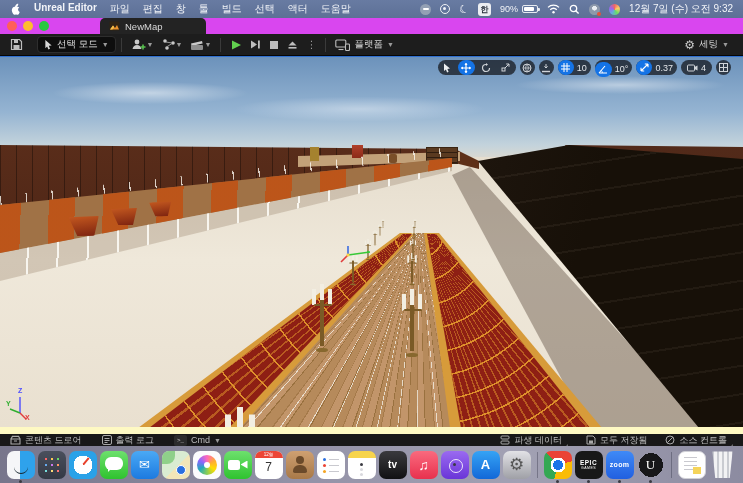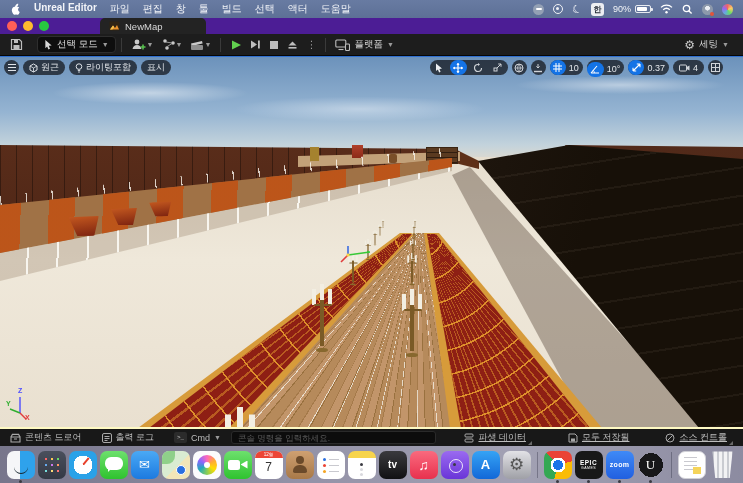--- a/index.html
+++ b/index.html
@@ -25,21 +25,21 @@
   .batt-body { width:16px; height:8px; border:1px solid rgba(255,255,255,.85); border-radius:2px; position:relative; }
   .batt-body::before { content:""; position:absolute; left:1px; top:1px; bottom:1px; width:10px; background:#fff; border-radius:1px;}
   .batt-body::after { content:""; position:absolute; right:-2.6px; top:2px; width:1.6px; height:3px; background:rgba(255,255,255,.85); border-radius:0 1px 1px 0;}
   .st-avatar { width:11px; height:11px; border-radius:50%; background:radial-gradient(circle at 50% 38%, #e9edf2 0 2.2px, #8d99ab 2.6px); position:relative;}
   .st-avatar::after{content:""; position:absolute; right:-1px; bottom:-1px; width:4px; height:4px; border-radius:50%; background:#e2543a;}
   .st-siri { width:11px; height:11px; border-radius:50%; background:conic-gradient(#e66,#fc6,#6d6,#6ad,#96e,#e66);}
   .clock { font-size:10px; }
 
   
   #window { position:relative; height:428px; background:#151515; }
-  #tabbar { position:relative; height:16px; background:#4c1d95; display:flex; align-items:flex-end; }
+  #tabbar { position:relative; height:16px; background:#d946ef; display:flex; align-items:flex-end; }
   .tl { position:absolute; top:3px; width:10px; height:10px; border-radius:50%; }
   .tl.r{ left:7px; background:#ff5f57;} .tl.y{ left:23px; background:#febc2e;} .tl.g{ left:39px; background:#28c840;}
   #tab-active { position:absolute; left:100px; top:0; width:106px; height:16px; background:#232323;
     border-radius:5px 5px 0 0; display:flex; align-items:center; gap:5px; padding:0 9px; color:#d8d8d8; font-size:9.5px;}
   #toolbar { position:relative; height:22px; background:#1d1d1d; border-bottom:1px solid #060606;
     display:flex; align-items:center; color:#c9c9c9; }
   .tbtn { display:flex; align-items:center; justify-content:center; height:18px; padding:0 4px; border-radius:3px; }
   .tsep { width:1px; height:14px; background:#3a3a3a; margin:0 5px; }
   #mode-dd { background:#0e0e0e; border:1px solid #2e2e2e; border-radius:4px; height:17px;
     display:flex; align-items:center; gap:4px; padding:0 6px; margin-left:10px; font-size:9.5px; color:#e0e0e0;}
@@ -124,27 +124,27 @@
   .burger { width:8px; height:7px; border-top:1.2px solid #dfe3e8; border-bottom:1.2px solid #dfe3e8; position:relative;}
   .burger::after{content:""; position:absolute; left:0; right:0; top:2.2px; height:1.2px; background:#dfe3e8;}
 
   
   #axis-widget { position:absolute; left:6px; top:330px; width:38px; height:38px; z-index:5; }
   #axis-widget span { position:absolute; font-size:7px; font-weight:bold; }
   #axis-z-lbl { left:12px; top:0; color:#4d4dff; } #axis-y-lbl { left:0px; top:13px; color:#2fae2f; }
   #axis-x-lbl { left:19px; top:27px; color:#e23c3c; }
 
   
-  #statusbar { position:relative; height:19px; background:#181818; border-top:2px solid #fef9c3;
+  #statusbar { position:relative; height:19px; background:#181818; border-top:7px solid #fef9c3;
     display:flex; align-items:center; color:#bdbdbd; font-size:9px; padding:0 6px; gap:6px;}
   .sb-item { display:flex; align-items:center; gap:4px; padding:0 4px; height:15px; border-radius:3px;}
   #console-input { width:205px; height:13px; background:#0c0c0c; border:1px solid #2a2a2a; border-radius:3px;
     color:#cfcfcf; font-size:8.5px; padding:0 6px; font-family:"Liberation Sans",sans-serif;}
   #console-input::placeholder { color:#585858; }
-  .sb-right { margin-left:auto; display:flex; gap:28px;text-decoration:underline; }
+  .sb-right { margin-left:auto; display:flex; gap:10px; }
   .cmd-ic { width:13px; height:11px; background:#2b2b2b; border-radius:2px; color:#cfcfcf; font-size:6px;
     display:flex; align-items:center; justify-content:center; font-family:"Liberation Mono",monospace;}
   .corner { width:0; height:0; border-left:4px solid transparent; border-bottom:4px solid #6a6a6a; align-self:flex-end; margin-left:-2px;}
 
   
   #dock { position:relative; height:37px;
     background:linear-gradient(90deg,#3a3450 0,#6a6480 40%,#837e95 70%,#5e5975 100%); }
   #dock .tray { position:absolute; inset:0; background:rgba(205,210,222,.42);
     display:flex; align-items:center; justify-content:center; gap:3px; padding:0 4px; }
   .dk { position:relative; width:28px; height:28px; border-radius:7px; flex:0 0 auto; }
@@ -265,20 +265,21 @@
         </svg>
     </span>
     <span style="display:flex">
       <svg width="11" height="11" viewBox="0 0 11 11">
           <circle cx="4.5" cy="4.5" r="3.2" fill="none" stroke="#fff" stroke-width="1.3"></circle>
           <path d="M7 7l2.6 2.6" stroke="#fff" stroke-width="1.4"></path>
         </svg>
     </span>
     <span class="st-avatar"></span>
     <span class="st-siri"></span>
+    <span class="clock">12월 7일 (수) 오전 9:32</span>
   </div>
 </div>
 
 <div id="window">
 
   <div id="tabbar">
     <span class="tl r"></span>
     <span class="tl y"></span>
     <span class="tl g"></span>
     <div id="tab-active">
@@ -489,44 +490,22 @@
       <svg width="38" height="38" viewBox="0 0 38 38">
         <path d="M14 26V10" stroke="#4d4dff" stroke-width="1.4"></path>
         <path d="M14 26L4 22" stroke="#2fae2f" stroke-width="1.4"></path>
         <path d="M14 26l6 6" stroke="#e23c3c" stroke-width="1.4"></path>
       </svg>
       <span id="axis-z-lbl">Z</span>
       <span id="axis-y-lbl">Y</span>
       <span id="axis-x-lbl">X</span>
     </div>
 
-    <div class="vp-row" style="left:4px">
-      <span class="vp-circle">
-          <span class="burger"></span>
-        </span>
-      <span class="vp-pill">
-        <svg width="9" height="10" viewBox="0 0 9 10">
-            <path d="M4.5 1L8 3v4L4.5 9 1 7V3z" fill="none" stroke="#dfe3e8" stroke-width="1"></path>
-            <path d="M1 3l3.5 2L8 3M4.5 5v4" stroke="#dfe3e8" stroke-width=".8" fill="none"></path>
-          </svg>
-        <span>원근</span>
-      </span>
-      <span class="vp-pill">
-        <svg width="8" height="10" viewBox="0 0 8 10">
-            <circle cx="4" cy="3.6" r="2.8" fill="none" stroke="#dfe3e8" stroke-width="1"></circle>
-            <path d="M2.8 7.5h2.4M3.1 9h1.8" stroke="#dfe3e8" stroke-width=".9"></path>
-          </svg>
-        <span>라이팅포함</span>
-      </span>
-      <span class="vp-pill">
-        <span>표시</span>
-      </span>
-    </div>
-
-    <div class="vp-row" style="right:20px">
+
+    <div class="vp-row" style="right:12px">
       <span class="vp-pill" style="padding:0 2px">
         <span class="seg">
           <svg width="8" height="10" viewBox="0 0 8 10">
               <path d="M1 0.5l6 5-2.6.4 1.2 2.8-1.5.7-1.2-2.9L1 8z" fill="#eceff2"></path>
             </svg>
         </span>
         <span class="seg on">
           <svg width="10" height="10" viewBox="0 0 10 10">
               <path d="M5 0v10M0 5h10" stroke="#fff" stroke-width="1.2"></path>
               <path d="M5 0l-1.6 2h3.2zM5 10l-1.6-2h3.2zM0 5l2-1.6v3.2zM10 5l-2-1.6v3.2z" fill="#fff"></path>
@@ -611,21 +590,20 @@
           <rect x="0.5" y="0.5" width="9" height="9" rx="1.5" fill="none" stroke="#a9a9a9"></rect>
           <path d="M2.5 3.5h5M2.5 5.5h5M2.5 7.5h3" stroke="#a9a9a9"></path>
         </svg>
       <span>출력 로그</span>
     </span>
     <span class="sb-item" style="margin-left:6px">
       <span class="cmd-ic">&gt;_</span>
       <span>Cmd</span>
       <span class="caret">▼</span>
     </span>
-    <input id="console-input" placeholder="콘솔 명령을 입력하세요." style="">
     <div class="sb-right">
       <span class="sb-item">
         <svg width="10" height="10" viewBox="0 0 10 10">
             <rect x="1" y="1" width="8" height="3" rx="1" fill="none" stroke="#a9a9a9"></rect>
             <rect x="1" y="6" width="8" height="3" rx="1" fill="none" stroke="#a9a9a9"></rect>
           </svg>
         <span>파생 데이터</span>
         <span class="corner"></span>
       </span>
       <span class="sb-item">

